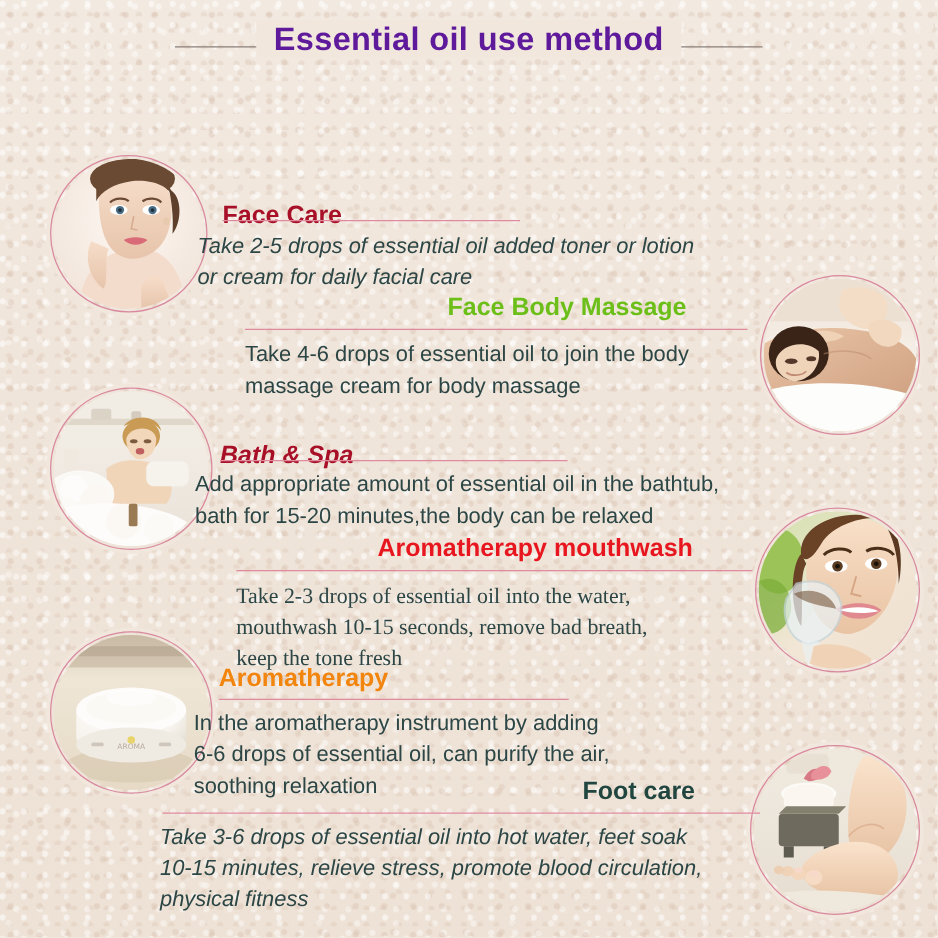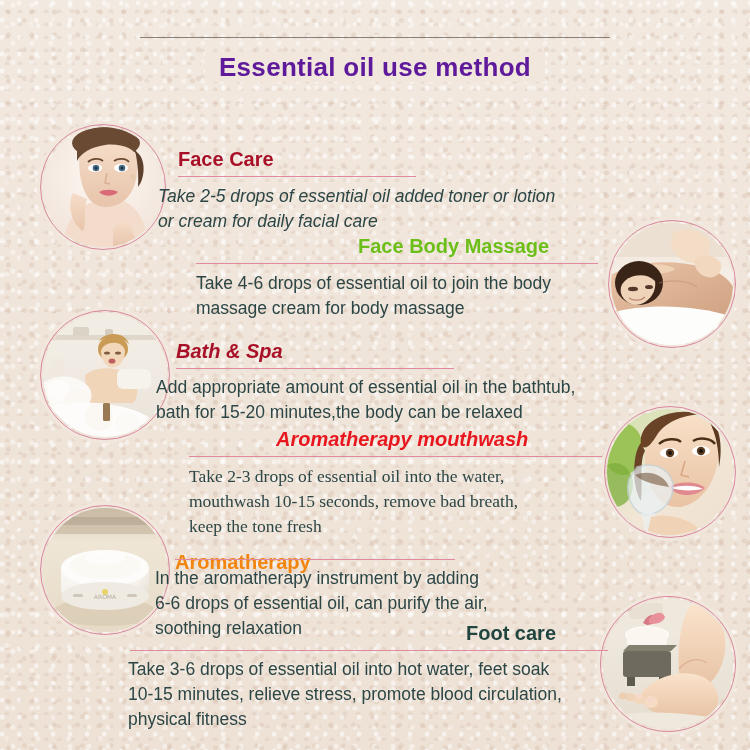--- a/index.html
+++ b/index.html
@@ -30,21 +30,20 @@
   .title-rule{
     position:absolute; left:140px; right:140px; top:21px;
     height:1px; background:#8a7f79;
   }
   .title-text{
     position:absolute; left:0; right:0; top:0;
     text-align:center;
     font-size:26px; font-weight:bold; letter-spacing:.3px;
     color:#5e1a9b;
     font-family:"Liberation Sans", sans-serif;
-    margin-top:36px;
   }
   .title-text span{
     background:#f1e7dd;
     padding:0 14px;
   }
 
   
   .photo{
     position:absolute;
     border-radius:50%;
@@ -73,21 +72,21 @@
   }
   .body{
     position:absolute;
     font-size:17.5px;
     line-height:25px;
     color:#2c4646;
     font-family:"Liberation Sans", sans-serif;
     white-space:pre-line;
   }
 
-  .c-darkred{color:#a81028;}
+  .c-darkred{color:#a81028;margin-top:13px;}
   .c-green{color:#6cbf18;}
   .c-red{color:#e8171f;}
   .c-orange{color:#f2850d;}
   .c-teal{color:#21453f;}
 </style>
 </head>
 <body>
 
 <div id="page">
 
@@ -245,21 +244,21 @@
         <path d="M62 78 C72 72 90 72 98 79 C90 88 70 89 62 78 Z" fill="#e08a8f"></path>
         <path d="M64 79 C74 76 88 76 96 80 C86 82 74 82 64 79 Z" fill="#fff"></path>
         <path d="M30 58 C48 52 62 60 66 74 C68 90 56 104 40 106 C24 104 18 84 22 70 Z" fill="#e9f2f6" opacity=".72" stroke="#c3d4dc" stroke-width="1.6"></path>
         <path d="M28 66 C42 60 58 66 62 78 C52 76 36 74 28 66 Z" fill="#6b4a2e" opacity=".55"></path>
         <path d="M34 104 L38 122 L52 120 L48 104 Z" fill="#e9f2f6" opacity=".6"></path>
         <path d="M44 108 C58 104 78 108 90 118 L90 126 L40 126 Z" fill="#f0d3b6"></path>
       </svg>
     </div>
   </div>
 
-  <div class="head c-red" style="left:276px;top:428px;font-style:italic;">Aromatherapy mouthwash</div>
+  <div class="head c-red" style="left:302px;top:428px;">Aromatherapy mouthwash</div>
   <div class="rule" style="left:189px;top:456px;width:413px;"></div>
   <div class="body" style="left:189px;top:464px;width:430px;font-family:Liberation Serif, serif;">Take 2-3 drops of essential oil into the water,
 mouthwash 10-15 seconds, remove bad breath,
  keep the tone fresh</div>
 
   <div class="photo" style="left:40px;top:505px;width:128px;height:128px;">
     <div class="inner">
       <svg viewBox="0 0 124 124" width="124" height="124">
         <defs>
           <linearGradient id="dbg" x1="0" y1="0" x2="0" y2="1">
@@ -284,21 +283,21 @@
         <ellipse cx="62" cy="88" rx="44" ry="14" fill="#efeae2"></ellipse>
         <circle cx="62" cy="84" r="3" fill="#e8d46a"></circle>
         <rect x="30" y="86" width="10" height="3" rx="1.5" fill="#cfc7bc"></rect>
         <rect x="84" y="86" width="10" height="3" rx="1.5" fill="#cfc7bc"></rect>
         <text x="62" y="91" font-size="6" fill="#b8ada0" text-anchor="middle" font-family="DejaVu Sans, sans-serif">AROMA</text>
         <ellipse cx="62" cy="50" rx="20" ry="7" fill="#ffffff" opacity=".5"></ellipse>
       </svg>
     </div>
   </div>
 
-  <div class="head c-orange" style="left:175px;top:532px;margin-top:19px;">Aromatherapy</div>
+  <div class="head c-orange" style="left:175px;top:532px;">Aromatherapy</div>
   <div class="rule" style="left:175px;top:559px;width:280px;"></div>
   <div class="body" style="left:155px;top:566px;width:420px;">In the aromatherapy instrument by adding
 6-6 drops of essential oil, can purify the air,
 soothing relaxation</div>
 
   <div class="photo" style="left:600px;top:596px;width:134px;height:134px;">
     <div class="inner">
       <svg viewBox="0 0 130 130" width="130" height="130">
         <defs>
           <linearGradient id="fbg" x1="0" y1="0" x2="0" y2="1">
@@ -330,17 +329,17 @@
         <ellipse cx="48" cy="100" rx="4" ry="2.6" fill="#f7d9cb"></ellipse>
         <ellipse cx="36" cy="97" rx="3.2" ry="2.2" fill="#f7d9cb"></ellipse>
         <path d="M76 70 C84 60 96 58 104 64" stroke="#d5a384" stroke-width="1.4" fill="none" opacity=".6"></path>
         <path d="M0 120 C30 110 80 112 130 122 L130 130 L0 130 Z" fill="#efe8dc"></path>
       </svg>
     </div>
   </div>
 
   <div class="head c-teal" style="left:466px;top:622px;">Foot care</div>
   <div class="rule" style="left:130px;top:650px;width:478px;"></div>
-  <div class="body" style="left:128px;top:657px;width:500px;">Take 3-6 drops of essential oil into hot water, feet soak
+  <div class="body" style="left:128px;top:657px;width:500px;font-style:italic;">Take 3-6 drops of essential oil into hot water, feet soak
 10-15 minutes, relieve stress, promote blood circulation,
  physical fitness</div>
 
 </div>
 
 </body></html>

